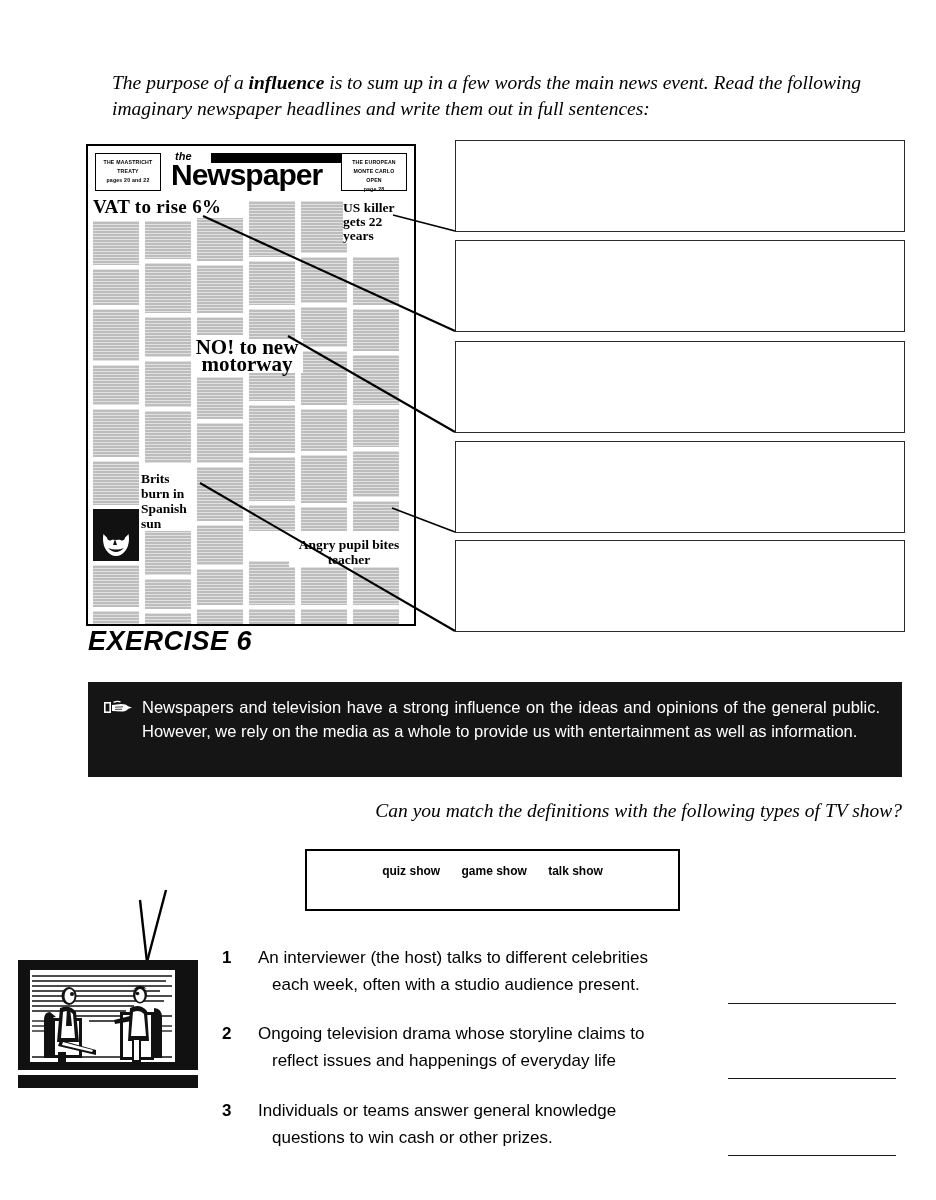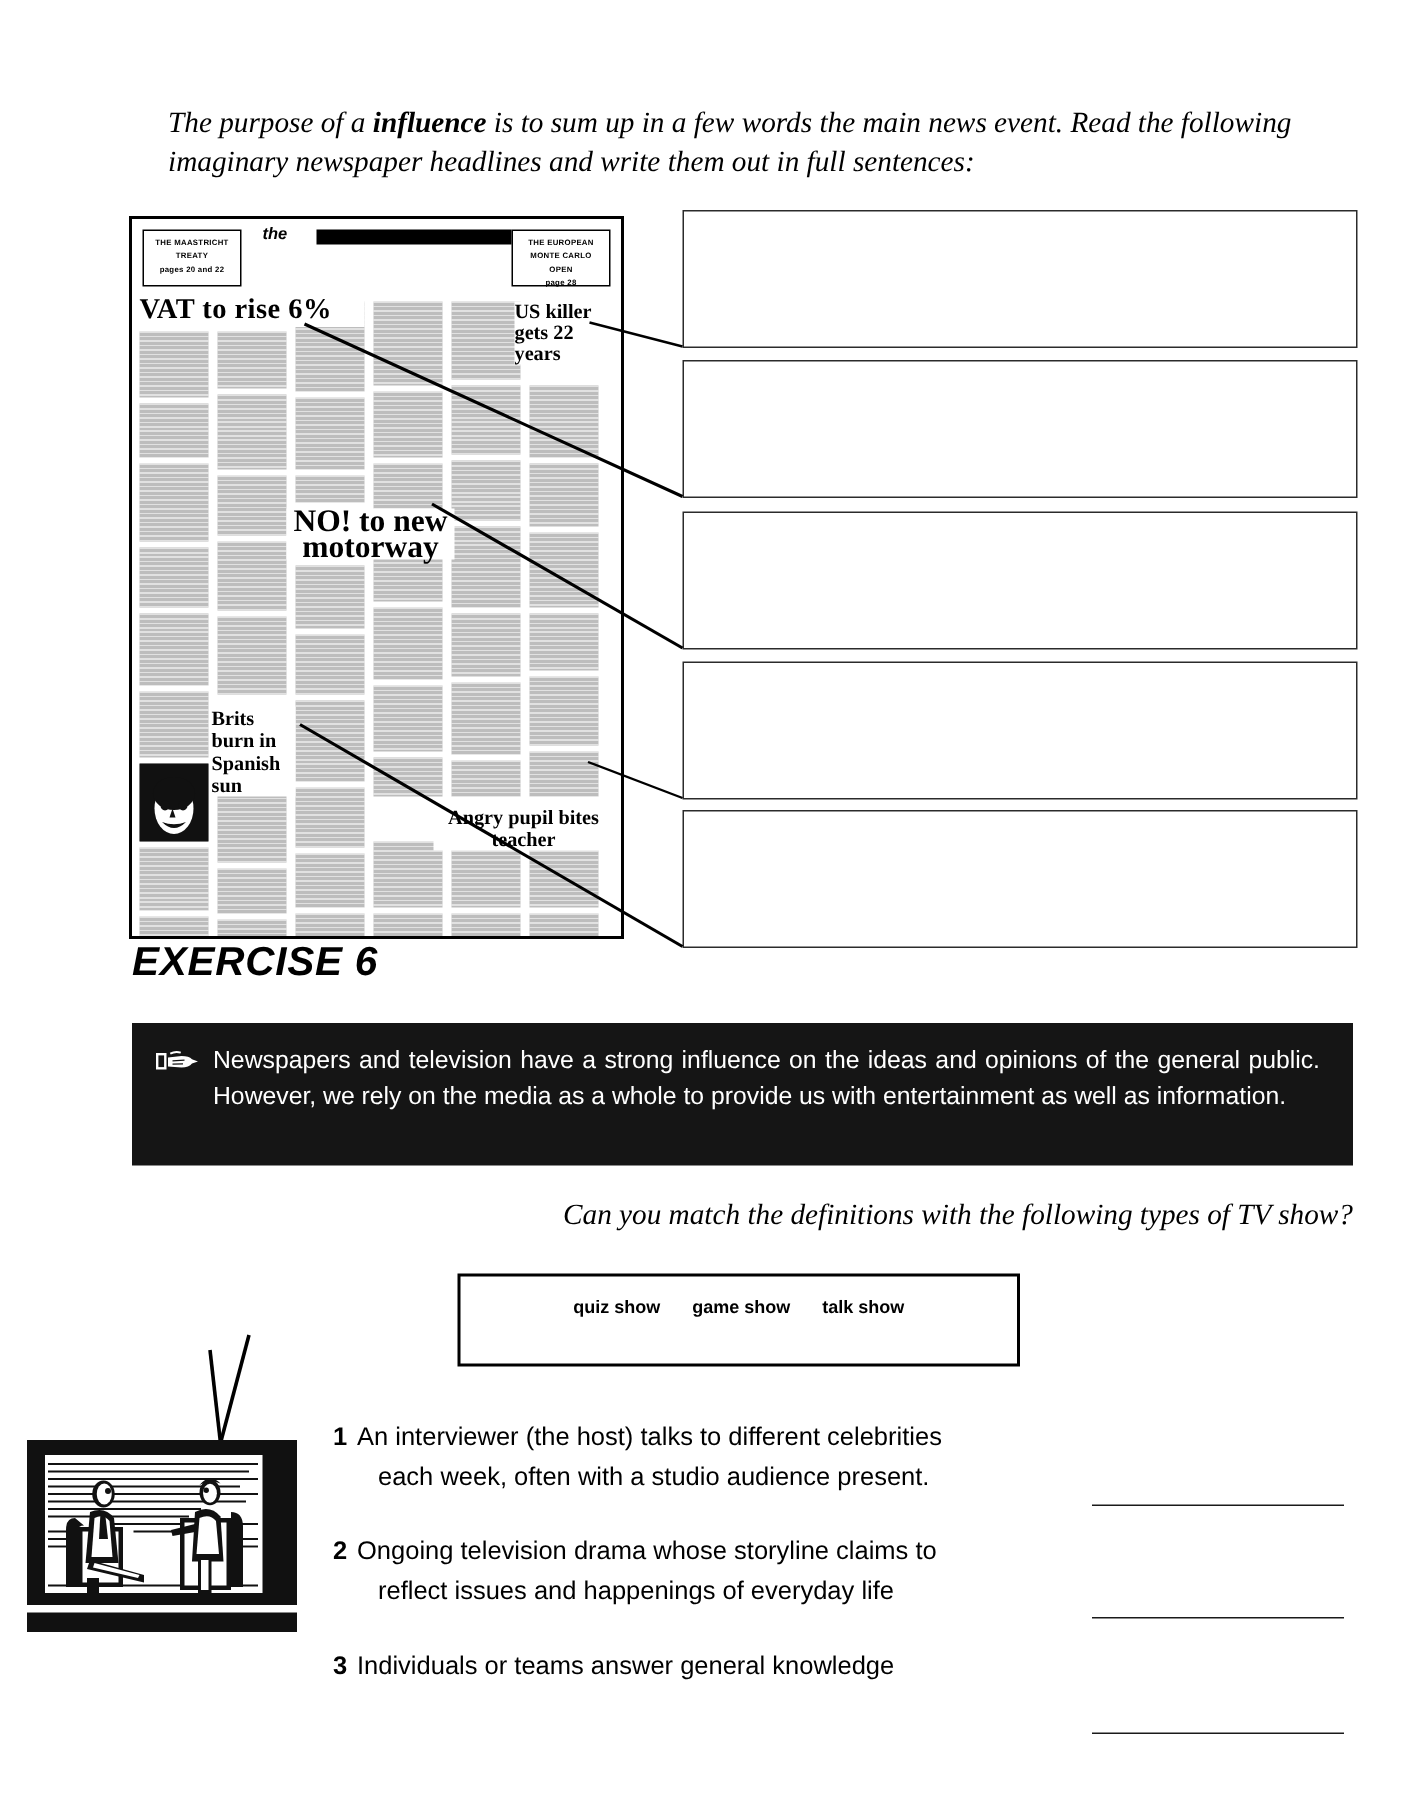--- a/index.html
+++ b/index.html
@@ -300,21 +300,21 @@
   #definition-3 { top: 1097px; }
   .def-num {
     position: absolute;
     left: 0;
     top: 0;
     font-weight: bold;
     font-size: 17px;
   }
   .def-text {
     display: block;
-    margin-left: 16px;
+    margin-left: 36px;
   }
   .def-text .line2 { display: block; margin-left: 14px; }
 
   .answer-line {
     position: absolute;
     left: 728px;
     width: 168px;
     height: 0;
     border-top: 1.6px solid #1a1a1a;
   }
@@ -337,20 +337,21 @@
 
         <div class="np-corner-box" id="np-box-left">
           <span>THE MAASTRICHT</span>
           <span>TREATY</span>
           <span>pages 20 and 22</span>
         </div>
 
         <div class="np-logo">
           <div class="np-logo-the">the</div>
           <div class="np-logo-bar"></div>
+          <div class="np-logo-name">Newspaper</div>
         </div>
 
         <div class="np-corner-box" id="np-box-right">
           <span>THE EUROPEAN</span>
           <span>MONTE CARLO</span>
           <span>OPEN</span>
           <span>page 28</span>
         </div>
       </div>
 
@@ -571,20 +572,21 @@
     <span class="def-text">
       <span>Ongoing television drama whose storyline claims to</span>
       <span class="line2">reflect issues and happenings of everyday life</span>
     </span>
   </div>
 
   <div class="definition" id="definition-3">
     <span class="def-num">3</span>
     <span class="def-text">
       <span>Individuals or teams answer general knowledge</span>
+      <span class="line2">questions to win cash or other prizes.</span>
     </span>
   </div>
 
   <div class="answer-line" id="answer-line-1"></div>
   <div class="answer-line" id="answer-line-2"></div>
   <div class="answer-line" id="answer-line-3"></div>
 
 </div>
 
 </body></html>

